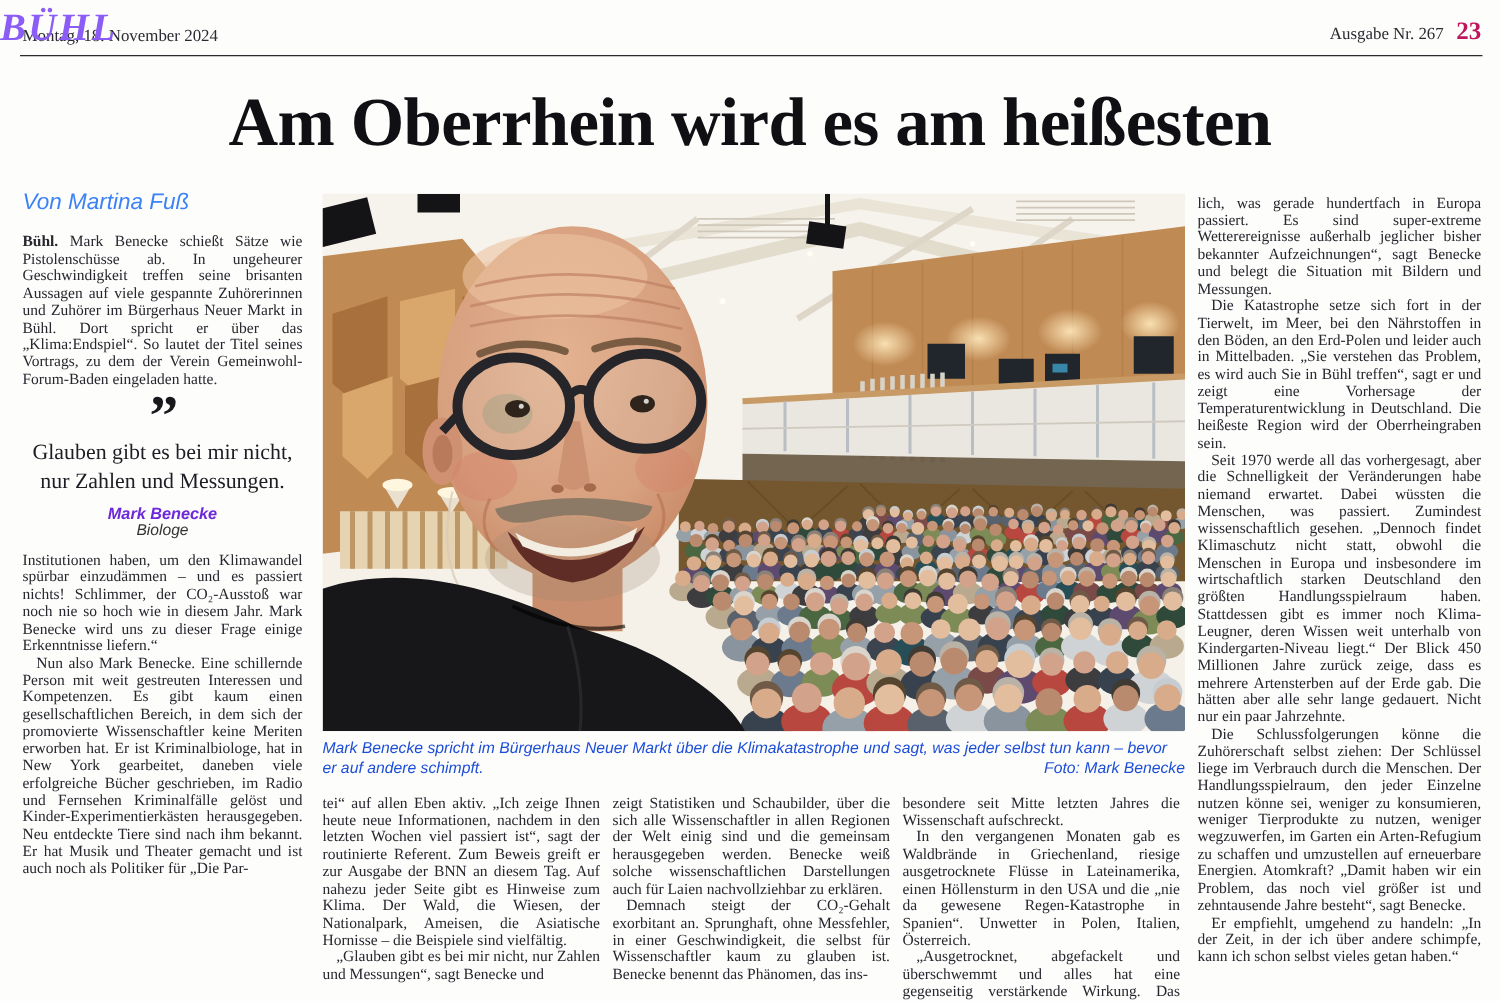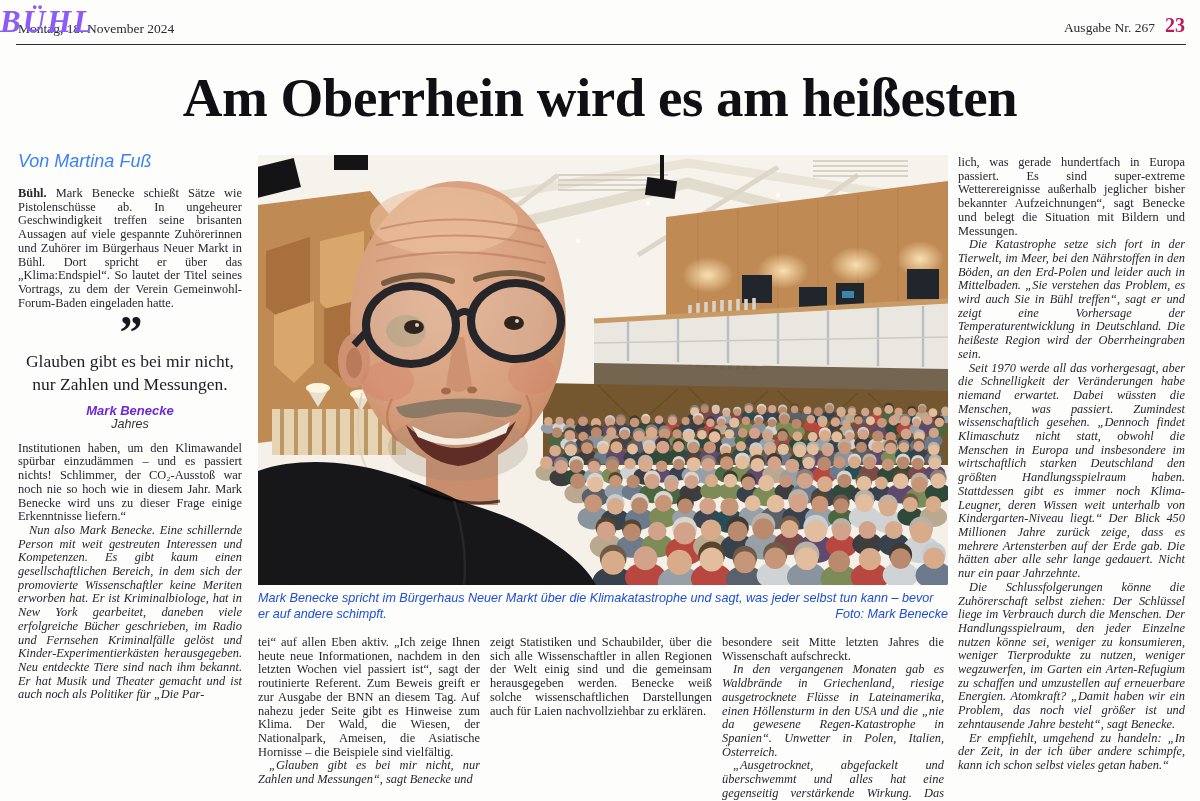--- a/index.html
+++ b/index.html
@@ -17,21 +17,21 @@
   .headline{position:absolute;left:0;right:0;top:66px;text-align:center;font-size:55px;
             font-weight:bold;color:#101014;letter-spacing:-0.5px;}
   .subhead{position:absolute;left:30px;right:30px;top:121px;text-align:center;font-size:20px;
            font-weight:bold;color:#17171c;}
   .byline{position:absolute;left:18px;top:151px;font-family:"Liberation Sans",sans-serif;
           font-style:italic;font-size:18px;color:#3b82f6;}
   
   .bodycol{position:absolute;font-size:12.4px;line-height:13.7px;text-align:justify;
            color:#26262e;overflow:hidden;}
   .bodycol p{margin:0;}
-  .bodycol p.ind{text-indent:11px;font-style:italic;}
+  .bodycol p.ind{text-indent:11px;}
   .lead{font-weight:bold;}
   .col1{left:18px;top:187px;width:224px;height:624px;}
   .col2{left:258px;top:636px;width:222px;height:165px;}
   .col3{left:490px;top:636px;width:222px;height:165px;}
   .col4{left:722px;top:636px;width:222px;height:165px;}
   .col5{left:958px;top:156px;width:227px;height:645px;}
   
   .pullquote{text-align:center;margin:8px 0 10px 0;}
   .pq-mark{font-size:46px;font-weight:bold;line-height:30px;color:#17171c;letter-spacing:-2px;}
   .pq-text{font-size:17.5px;line-height:23px;color:#1d1d24;margin-top:2px;}
@@ -58,21 +58,21 @@
 
   <div class="headline">Am Oberrhein wird es am heißesten</div>
   <div class="byline">Von Martina Fuß</div>
 
   <div class="bodycol col1">
     <p><span class="lead">Bühl.</span><span> Mark Benecke schießt Sätze wie Pistolenschüsse ab. In ungeheurer Geschwindigkeit treffen seine brisanten Aussagen auf viele gespannte Zuhörerinnen und Zuhörer im Bürgerhaus Neuer Markt in Bühl. Dort spricht er über das „Klima:Endspiel“. So lautet der Titel seines Vortrags, zu dem der Verein Gemeinwohl-Forum-Baden eingeladen hatte.</span></p>
     <div class="pullquote">
       <div class="pq-mark">”</div>
       <div class="pq-text">Glauben gibt es bei mir nicht, nur Zahlen und Messungen.</div>
       <div class="pq-author">Mark Benecke</div>
-      <div class="pq-role">Jahres</div>
+      <div class="pq-role">Biologe</div>
     </div>
     <p>Institutionen haben, um den Klimawandel spürbar einzudämmen – und es passiert nichts! Schlimmer, der CO₂-Ausstoß war noch nie so hoch wie in diesem Jahr. Mark Benecke wird uns zu dieser Frage einige Erkenntnisse liefern.“</p>
     <p class="ind">Nun also Mark Benecke. Eine schillernde Person mit weit gestreuten Interessen und Kompetenzen. Es gibt kaum einen gesellschaftlichen Bereich, in dem sich der promovierte Wissenschaftler keine Meriten erworben hat. Er ist Kriminalbiologe, hat in New York gearbeitet, daneben viele erfolgreiche Bücher geschrieben, im Radio und Fernsehen Kriminalfälle gelöst und Kinder-Experimentierkästen herausgegeben. Neu entdeckte Tiere sind nach ihm bekannt. Er hat Musik und Theater gemacht und ist auch noch als Politiker für „Die Par-</p>
   </div>
 
   <div class="photo">
     <svg width="690" height="430" viewBox="0 0 690 430">
       <defs>
         <radialGradient id="skinG" cx="45%" cy="38%" r="75%">
           <stop offset="0%" stop-color="#e3b291"></stop>
@@ -1140,20 +1140,21 @@
     <span>Mark Benecke spricht im Bürgerhaus Neuer Markt über die Klimakatastrophe und sagt, was jeder selbst tun kann – bevor er auf andere schimpft.</span>
     <span class="credit">Foto: Mark Benecke</span>
   </div>
 
   <div class="bodycol col2">
     <p>tei“ auf allen Eben aktiv. „Ich zeige Ihnen heute neue Informationen, nachdem in den letzten Wochen viel passiert ist“, sagt der routinierte Referent. Zum Beweis greift er zur Ausgabe der BNN an diesem Tag. Auf nahezu jeder Seite gibt es Hinweise zum Klima. Der Wald, die Wiesen, der Nationalpark, Ameisen, die Asiatische Hornisse – die Beispiele sind vielfältig.</p>
     <p class="ind">„Glauben gibt es bei mir nicht, nur Zahlen und Messungen“, sagt Benecke und</p>
   </div>
   <div class="bodycol col3">
     <p>zeigt Statistiken und Schaubilder, über die sich alle Wissenschaftler in allen Regionen der Welt einig sind und die gemeinsam herausgegeben werden. Benecke weiß solche wissenschaftlichen Darstellungen auch für Laien nachvollziehbar zu erklären.</p>
+    <p class="ind">Demnach steigt der CO₂-Gehalt exorbitant an. Sprunghaft, ohne Messfehler, in einer Geschwindigkeit, die selbst für Wissenschaftler kaum zu glauben ist. Benecke benennt das Phänomen, das ins-</p>
   </div>
   <div class="bodycol col4">
     <p>besondere seit Mitte letzten Jahres die Wissenschaft aufschreckt.</p>
     <p class="ind">In den vergangenen Monaten gab es Waldbrände in Griechenland, riesige ausgetrocknete Flüsse in Lateinamerika, einen Höllensturm in den USA und die „nie da gewesene Regen-Katastrophe in Spanien“. Unwetter in Polen, Italien, Österreich.</p>
     <p class="ind">„Ausgetrocknet, abgefackelt und überschwemmt und alles hat eine gegenseitig verstärkende Wirkung. Das macht deut-</p>
   </div>
 
   <div class="bodycol col5">
     <p>lich, was gerade hundertfach in Europa passiert. Es sind super-extreme Wetterereignisse außerhalb jeglicher bisher bekannter Aufzeichnungen“, sagt Benecke und belegt die Situation mit Bildern und Messungen.</p>
     <p class="ind">Die Katastrophe setze sich fort in der Tierwelt, im Meer, bei den Nährstoffen in den Böden, an den Erd-Polen und leider auch in Mittelbaden. „Sie verstehen das Problem, es wird auch Sie in Bühl treffen“, sagt er und zeigt eine Vorhersage der Temperaturentwicklung in Deutschland. Die heißeste Region wird der Oberrheingraben sein.</p>

